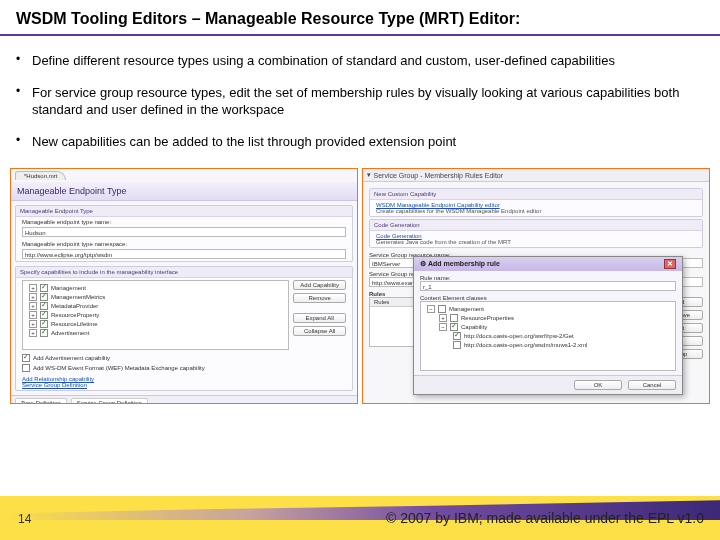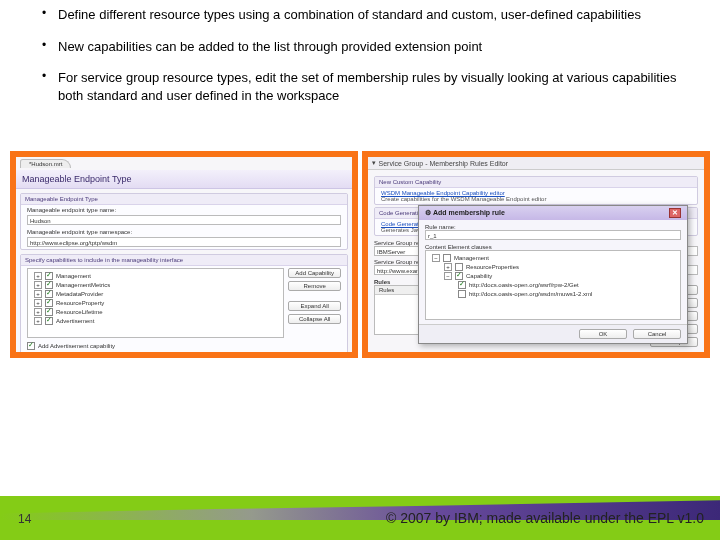--- a/index.html
+++ b/index.html
@@ -8,33 +8,33 @@
     font-family: Arial, Helvetica, sans-serif;
     color: #000; background: #fff; position: relative; overflow: hidden;
   }
   .slide { width: 720px; height: 540px; position: relative; }
   .title {
     font-size: 16px; font-weight: bold; padding: 10px 16px 6px 16px;
     border-bottom: 2px solid #5a3a99;
     margin: 0 0 10px 0;
   }
   .bullets {
-    padding: 6px 28px 0 58px;
+    padding: 6px 28px 0 32px;
     font-size: 13px; line-height: 1.35;
   }
   .bullets li { list-style: none; position: relative; margin-bottom: 14px; font-size: 13px;}
   .bullets li::before {
     content: "•"; position: absolute; left: -16px; top: -1px; font-size: 12px;
   }
   .shots {
     display: flex; gap: 4px; padding: 4px 10px 0 10px; height: 240px;
   }
   .shot-left, .shot-right {
-    flex: 1; border: 6px solid #f97316; background: #f7f6f9;
-    font-size: 6px; color: #333; overflow: hidden; position: relative; margin-top: 29px;
+    flex: 1; border: 1px solid #f97316; background: #f7f6f9;
+    font-size: 6px; color: #333; overflow: hidden; position: relative;
   }
   .tab {
     display: inline-block; background: #eee; border: 1px solid #bbb;
     border-bottom: none; padding: 1px 8px; font-size: 6px; border-radius: 3px 10px 0 0;
   }
   .header-bar {
     background: linear-gradient(#f3f0fb, #e3dcf3);
     padding: 4px 6px; font-size: 9px; color: #3a2a6a; border-bottom: 1px solid #cdc5e5;
   }
   .section {
@@ -98,45 +98,46 @@
   }
   .close-x { background:#d66; color:#fff; width:12px; height:10px; display:inline-flex;
     align-items:center; justify-content:center; font-size:7px; border:1px solid #933;}
   .dialog-body { padding:4px 6px; font-size:6px;}
   .dialog-tree { border:1px solid #bbb; background:#fff; height:70px; padding:2px; overflow:hidden;}
   .dialog-btns { display:flex; justify-content:flex-end; gap:6px; padding: 4px 6px; background:#efeef5; border-top:1px solid #ccc;}
   .cursor { position:absolute; font-size:12px; color:#000; }
 
   .footer-band {
     position:absolute; left:0; right:0; bottom:0; height:44px;
-    background:#84cc16;
+    background:#fde047;
     text-align:right;
   }
   .swoosh {
     position:absolute; left:0; right:0; bottom:20px; height:22px;
     background: linear-gradient(to right, rgba(200,170,240,0) 0%, rgba(160,120,220,.6) 35%, rgba(100,60,170,.9) 60%, rgba(60,40,120,1) 100%);
     clip-path: polygon(0 70%, 30% 50%, 60% 35%, 100% 10%, 100% 100%, 0 100%);
   }
   .page-num {
     position:absolute; left:18px; bottom:14px; font-size:12px; color:#333;
   }
   .copyright {
     position:absolute; right:16px; bottom:14px; font-size:14px; color:#222;
   }
 </style>
 </head>
 <body>
 
 <div class="slide">
 
+  <div class="title">WSDM Tooling Editors – Manageable Resource Type (MRT) Editor:</div>
 
   <ul class="bullets">
     <li>Define different resource types using a combination of standard and custom, user-defined capabilities</li>
+    <li>For service group resource types, edit the set of membership rules by visually looking at various capabilities both standard and user defined in the workspace</li>
     <li>New capabilities can be added to the list through provided extension point</li>
-    <li>For service group resource types, edit the set of membership rules by visually looking at various capabilities both standard and user defined in the workspace</li>
   </ul>
 
   <div class="shots">
 
     <div class="shot-left">
       <div style="padding:2px 4px;">
         <span class="tab">*Hudson.mrt</span>
       </div>
       <div class="header-bar">Manageable Endpoint Type</div>
 

